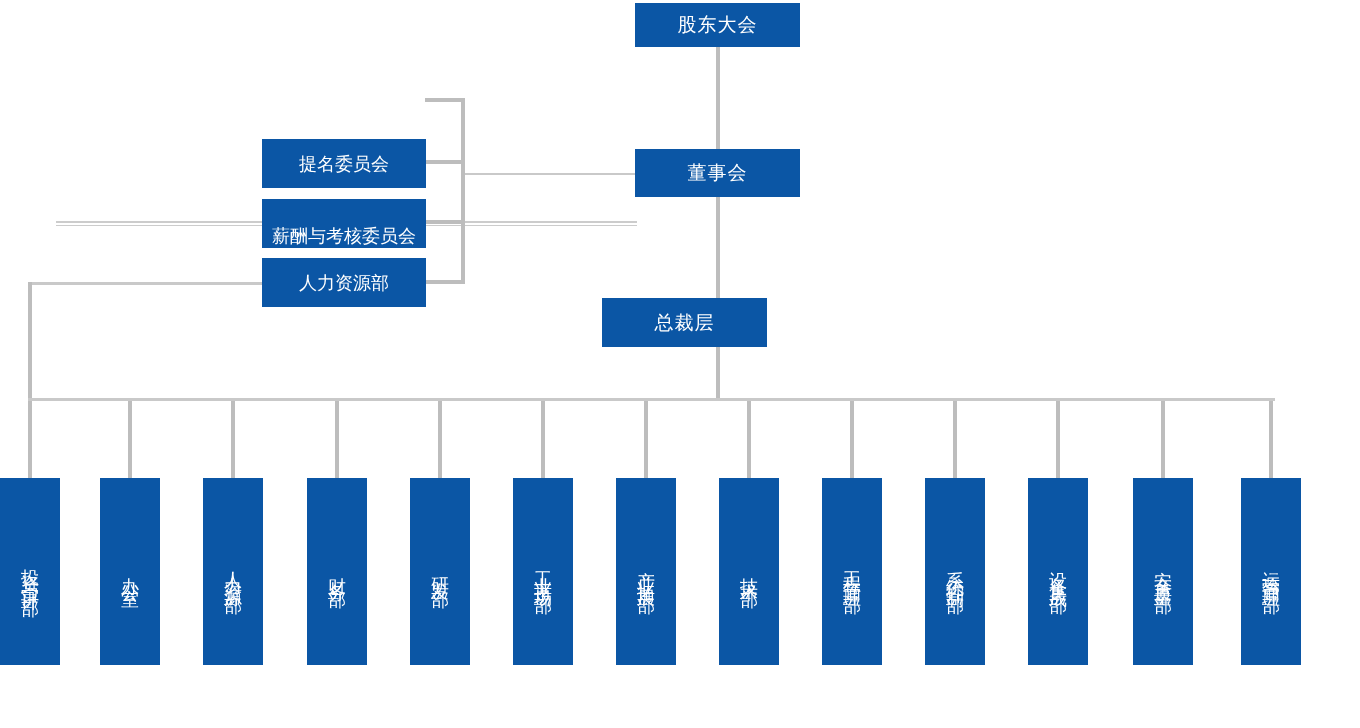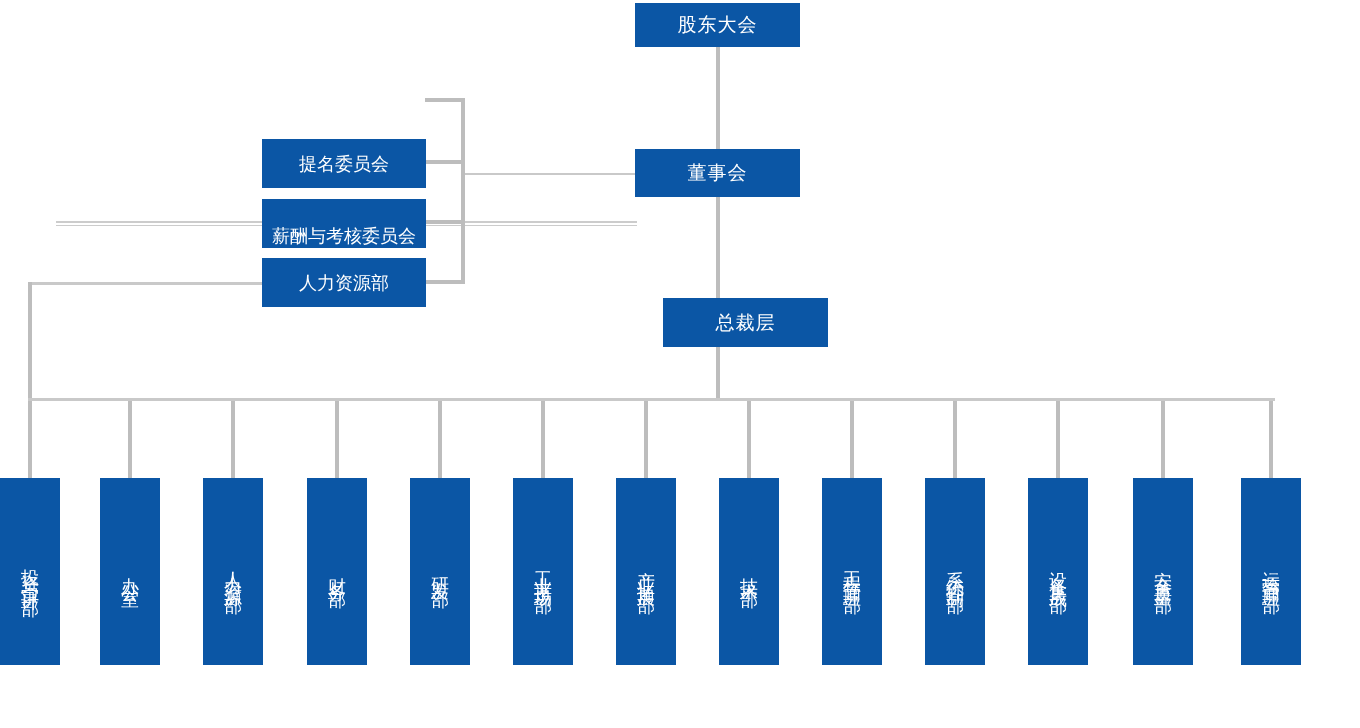--- a/index.html
+++ b/index.html
@@ -57,21 +57,21 @@
   }
   .node.dept span {
     writing-mode: vertical-rl;
     text-orientation: upright;
     letter-spacing: 6px;
     line-height: 1;
   }
   
   #n-top      { left: 635px; top: 3px;   width: 165px; height: 44px; }
   #n-board    { left: 635px; top: 149px; width: 165px; height: 48px; }
-  #n-pres     { left: 663px; top: 298px; width: 165px; height: 49px; }
+  #n-pres     { left: 602px; top: 298px; width: 165px; height: 49px; }
   
   #n-com0 { top: 78px;  }
   #n-com1 { top: 139px; }
   #n-com2 { top: 199px; align-items: flex-end; }
   #n-com3 { top: 258px; }
   
   #n-dep0  { left: 0px;    }
   #n-dep1  { left: 100px;  }
   #n-dep2  { left: 203px;  }
   #n-dep3  { left: 307px;  }

